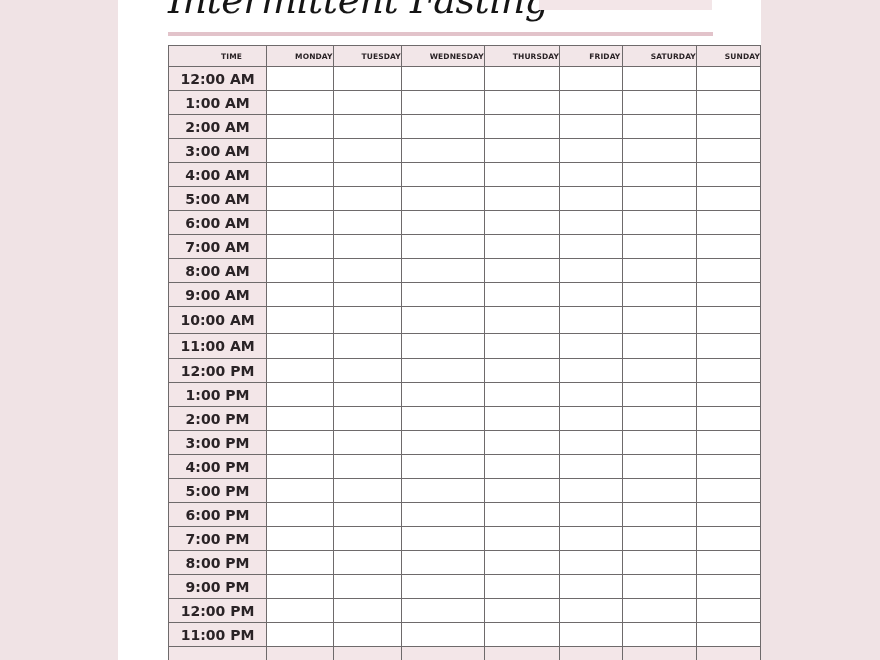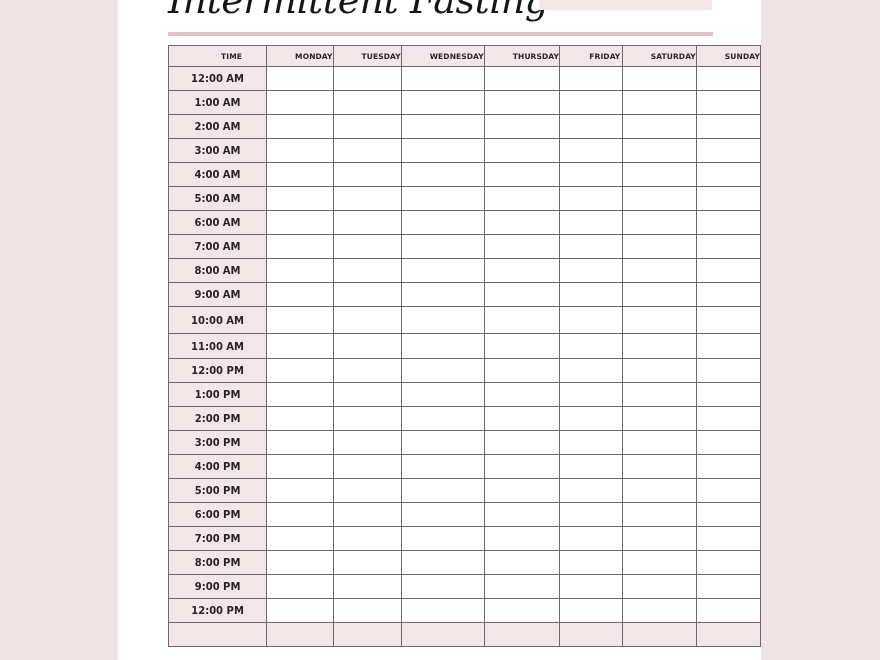--- a/index.html
+++ b/index.html
@@ -38,21 +38,21 @@
     padding: 0; text-align: center; vertical-align: middle;
     font-weight: bold; color: #2a2326;
     font-family: "DejaVu Sans", sans-serif;
   }
   table.schedule th {
     background: #f2e6e8; font-size: 7.5px; height: 20px;
     letter-spacing: 0.1px;
     padding-left: 28px;
   }
   table.schedule td.time {
-    background: #f3e6e8; font-size: 10px;
+    background: #f3e6e8; font-size: 14px;
   }
   table.schedule td.cell { background: #ffffff; }
   table.schedule tr.extra td { background: #f3e6e8; }
   col.c-time { width: 104px; }
   col.c-day { width: 63px; }
 </style>
 </head>
 <body>
 
 <div class="page">
@@ -307,20 +307,30 @@
         <tr style="height: 24px;">
           <td class="time">12:00 PM</td>
           <td class="cell"></td>
           <td class="cell"></td>
           <td class="cell"></td>
           <td class="cell"></td>
           <td class="cell"></td>
           <td class="cell"></td>
           <td class="cell"></td>
         </tr>
+        <tr style="height: 24px;">
+          <td class="time">11:00 PM</td>
+          <td class="cell"></td>
+          <td class="cell"></td>
+          <td class="cell"></td>
+          <td class="cell"></td>
+          <td class="cell"></td>
+          <td class="cell"></td>
+          <td class="cell"></td>
+        </tr>
         <tr class="extra" style="height: 24px;">
           <td></td>
           <td></td>
           <td></td>
           <td></td>
           <td></td>
           <td></td>
           <td></td>
           <td></td>
         </tr>

